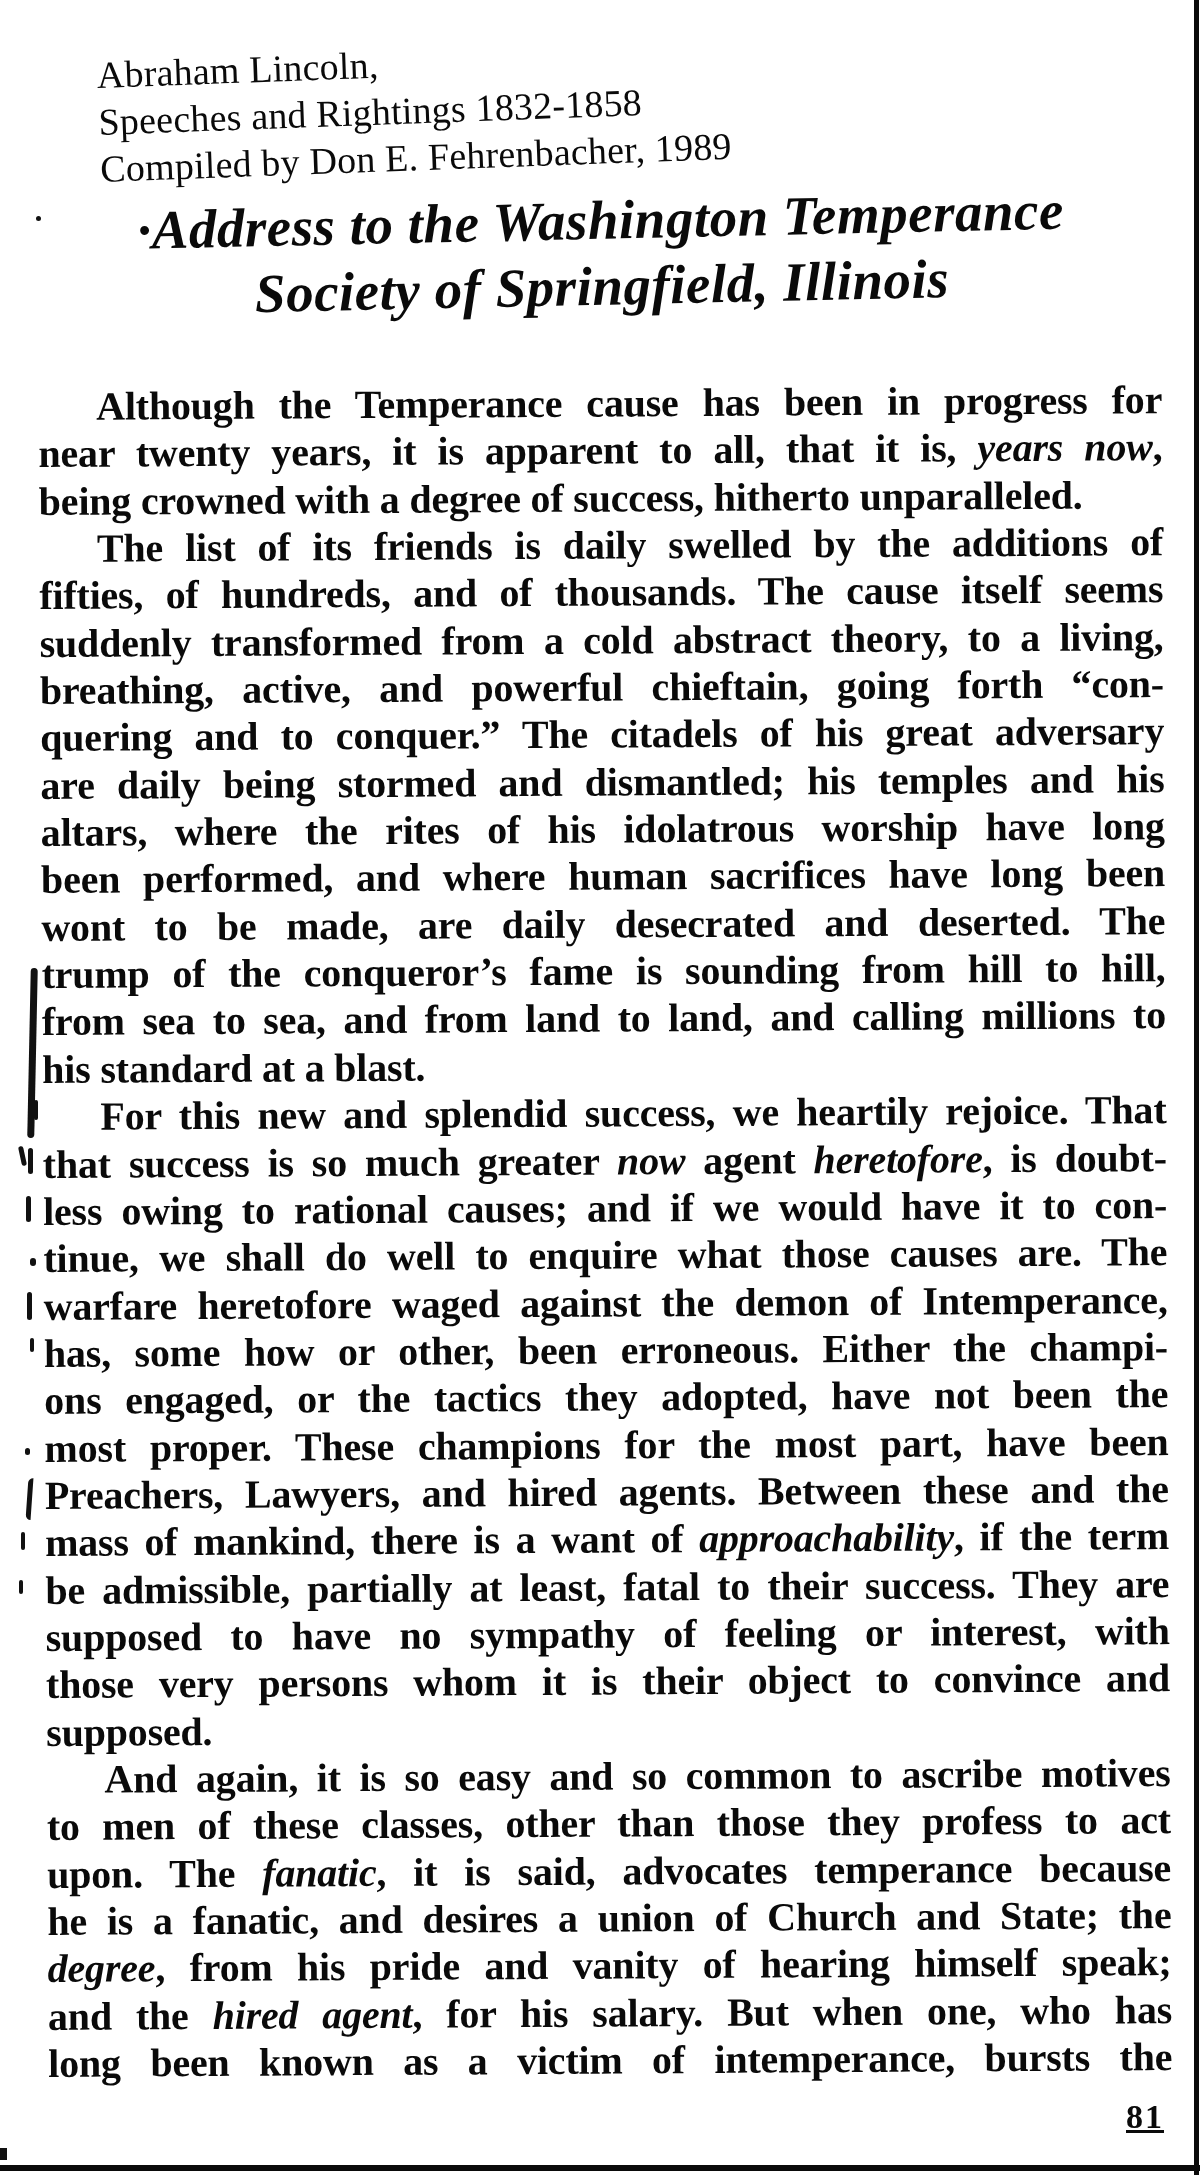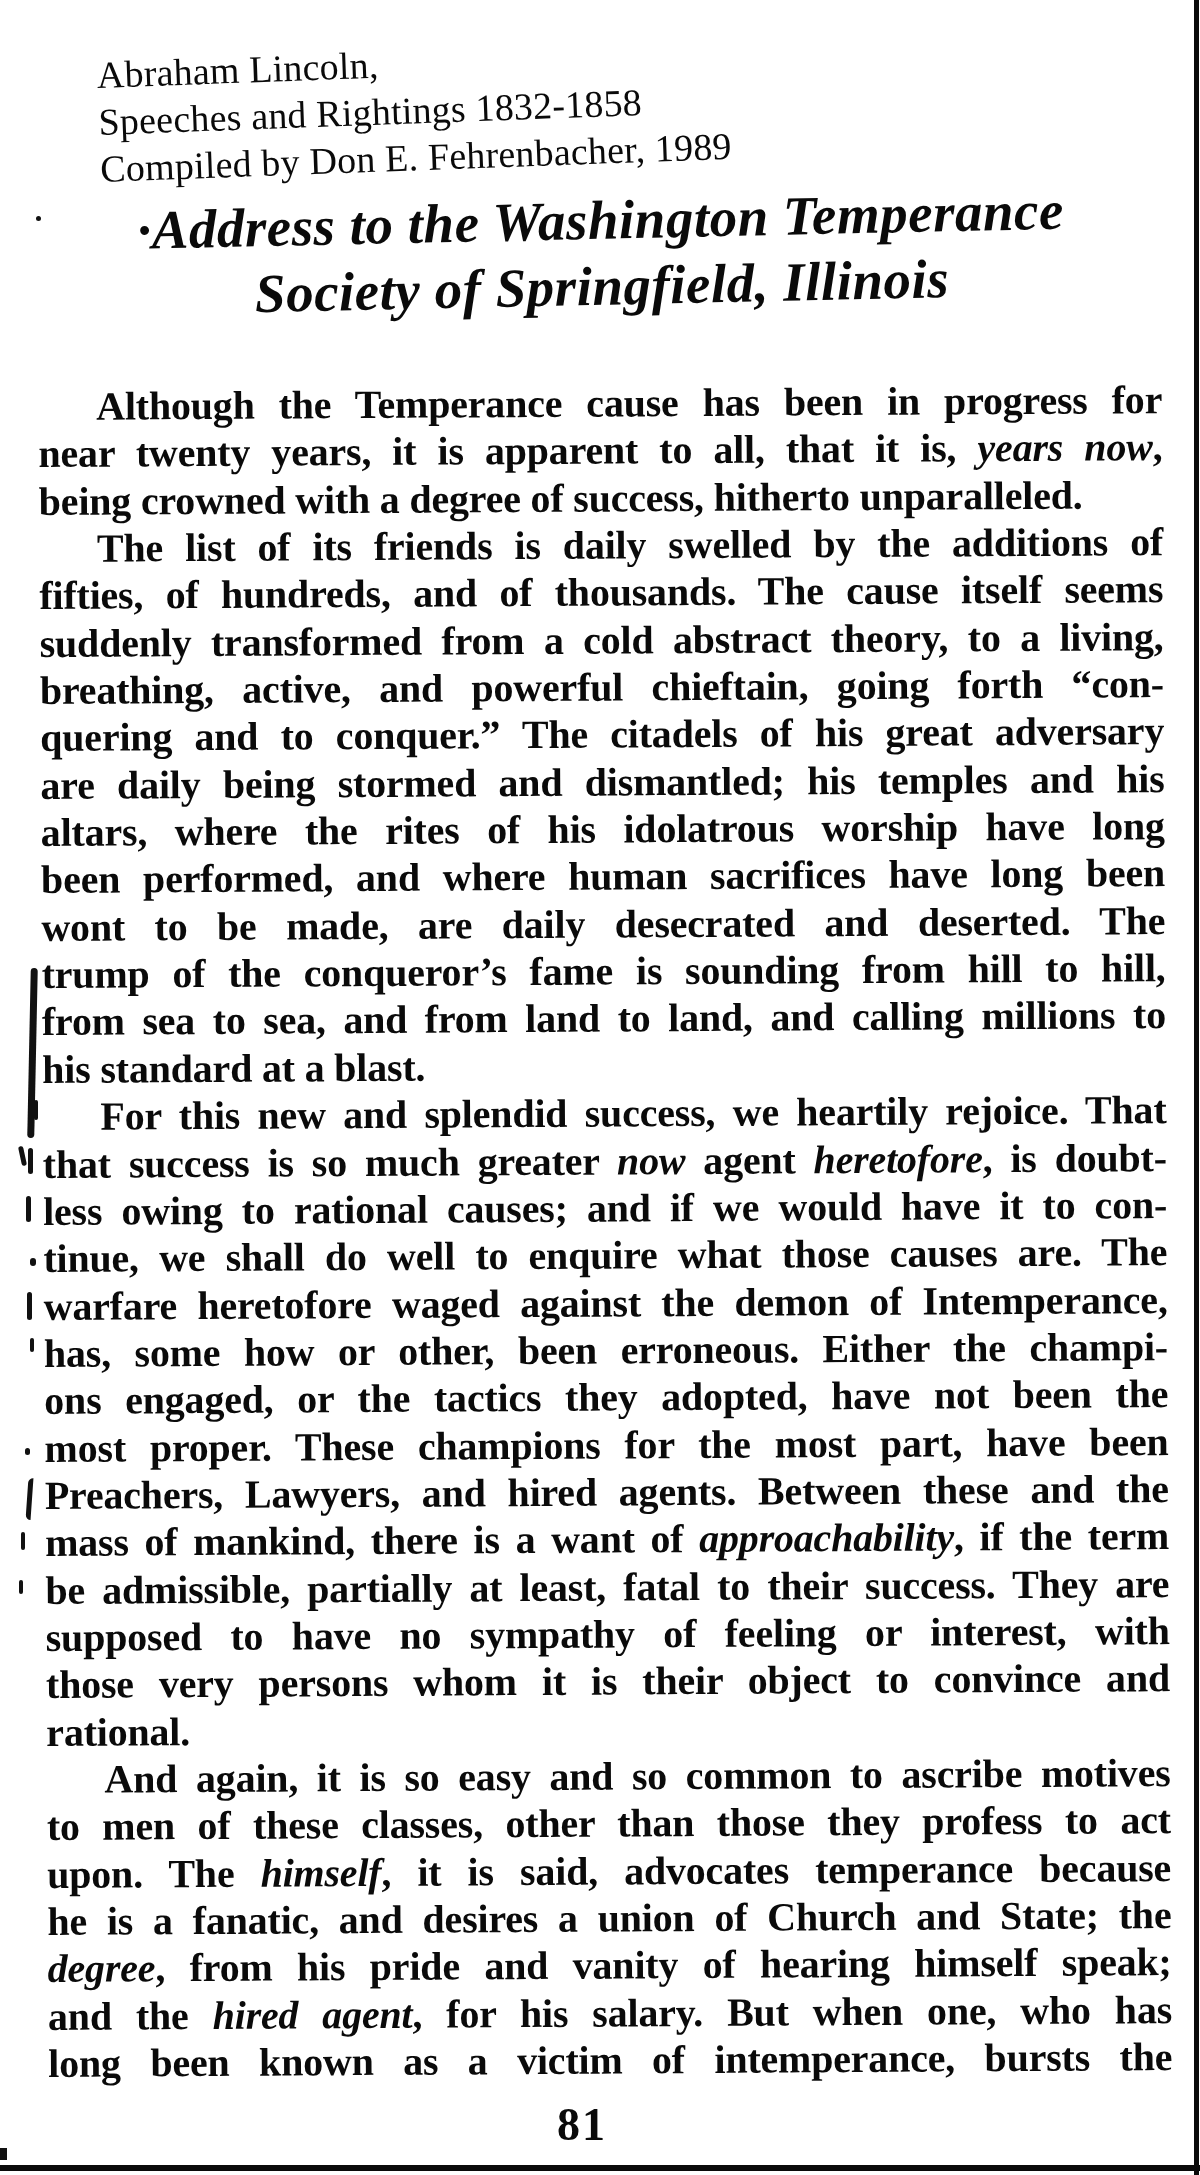--- a/index.html
+++ b/index.html
@@ -65,24 +65,25 @@
   }
   .bline.indent { text-indent: 58px; }
   .bline.pend { text-align-last: left; }
   .bline i { font-style: italic; }
 
   .pagenum {
     position: absolute;
     left: 0;
     top: 2098px;
     width: 1164px;
-    text-align: center;
-    font-size: 46px;
+    text-align: right;
+    font-size: 34px;
     font-weight: bold;
     letter-spacing: 2px;
+    text-decoration: underline;
   }
 
   
   .right-border {
     position: absolute;
     top: 0; left: 1194px;
     width: 5px; height: 2175px;
     background: #0a0a0a;
   }
   .bottom-bar {
@@ -131,24 +132,24 @@
       <div class="bline"><span>tinue, we shall do well to enquire what those causes are. The</span></div>
       <div class="bline"><span>warfare heretofore waged against the demon of Intemperance,</span></div>
       <div class="bline"><span>has, some how or other, been erroneous. Either the champi-</span></div>
       <div class="bline"><span>ons engaged, or the tactics they adopted, have not been the</span></div>
       <div class="bline"><span>most proper. These champions for the most part, have been</span></div>
       <div class="bline"><span>Preachers, Lawyers, and hired agents. Between these and the</span></div>
       <div class="bline"><span>mass of mankind, there is a want of </span><i>approachability</i><span>, if the term</span></div>
       <div class="bline"><span>be admissible, partially at least, fatal to their success. They are</span></div>
       <div class="bline"><span>supposed to have no sympathy of feeling or interest, with</span></div>
       <div class="bline"><span>those very persons whom it is their object to convince and</span></div>
-      <div class="bline pend"><span>rational.</span></div>
+      <div class="bline pend"><span>supposed.</span></div>
       <div class="bline indent"><span>And again, it is so easy and so common to ascribe motives</span></div>
       <div class="bline"><span>to men of these classes, other than those they profess to act</span></div>
-      <div class="bline"><span>upon. The </span><i>himself</i><span>, it is said, advocates temperance because</span></div>
+      <div class="bline"><span>upon. The </span><i>fanatic</i><span>, it is said, advocates temperance because</span></div>
       <div class="bline"><span>he is a fanatic, and desires a union of Church and State; the</span></div>
       <div class="bline"><i>degree</i><span>, from his pride and vanity of hearing himself speak;</span></div>
       <div class="bline"><span>and the </span><i>hired agent</i><span>, for his salary. But when one, who has</span></div>
       <div class="bline"><span>long been known as a victim of intemperance, bursts the</span></div>
     </div>
 
   <div class="pagenum">81</div>
 
   <div class="ink" style="left:29px;top:968px;width:7px;height:170px;border-radius:4px;transform:rotate(1.2deg)"></div>
   <div class="ink" style="left:20px;top:1146px;width:5px;height:20px;border-radius:3px;transform:rotate(-12deg)"></div>

